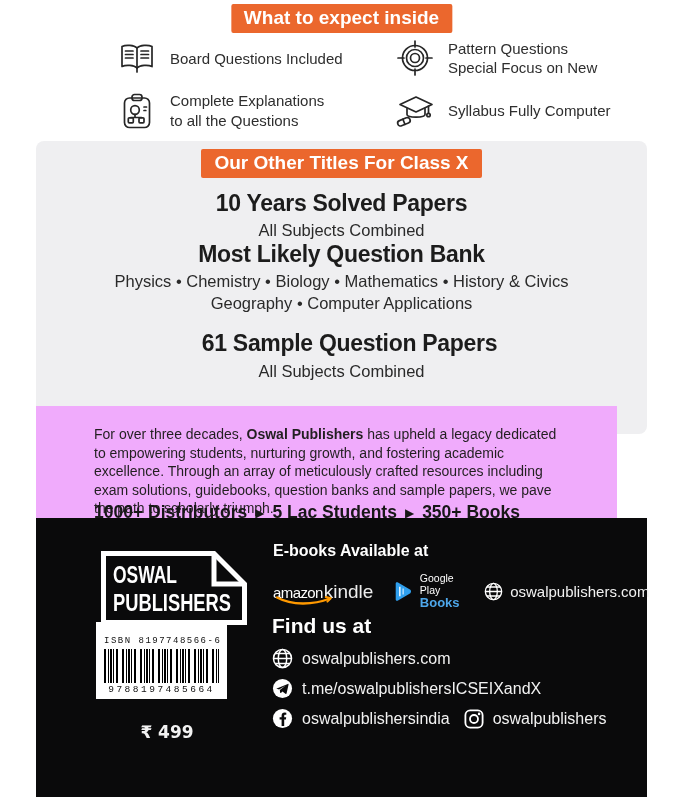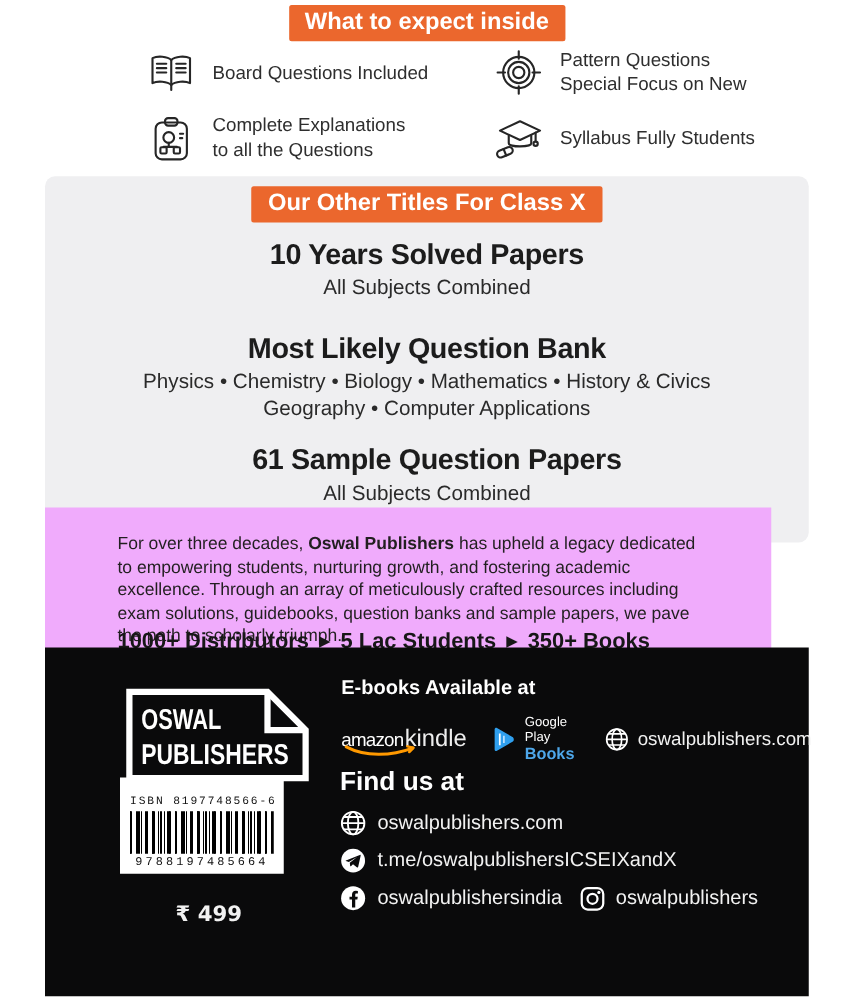--- a/index.html
+++ b/index.html
@@ -146,32 +146,32 @@
         <path d="M12 14.5 V20.5 C12 24 30 24 30 20.5 V14.5"></path>
         <path d="M33.5 12 V19"></path>
           <circle cx="33.5" cy="21" r="1.7"></circle>
         <g transform="rotate(-22 9 28)">
           <rect x="2.5" y="25" width="13" height="5.6" rx="2.8"></rect>
           <path d="M9 25 V30.6"></path>
         </g>
       </svg>
     </span>
     <span class="flabel">
-      <div>Syllabus Fully Students</div>
+      <div>Syllabus Fully Computer</div>
     </span>
   </div>
 </div>
 
 <div class="gray-box">
   <div class="orange-badge">Our Other Titles For Class X</div>
 
   <div class="gb-title">10 Years Solved Papers</div>
   <div class="gb-sub">All Subjects Combined</div>
 
-  <div class="gb-title" style="margin-top:24px;">Most Likely Question Bank</div>
+  <div class="gb-title" style="margin-top:0;">Most Likely Question Bank</div>
   <div class="gb-sub">Physics • Chemistry • Biology • Mathematics • History &amp; Civics</div>
   <div class="gb-sub" style="margin-top:2px;">Geography • Computer Applications</div>
 
   <div class="gb-title" style="margin-top:17px;padding-left:16px;">61 Sample Question Papers</div>
   <div class="gb-sub">All Subjects Combined</div>
 </div>
 
 <div class="yellow-box">
   <div class="about-par"><span>For over three decades, </span><span class="brand">Oswal Publishers</span><span> has upheld a legacy dedicated to empowering students, nurturing growth, and fostering academic excellence. Through an array of meticulously crafted resources including exam solutions, guidebooks, question banks and sample papers, we pave the path to scholarly triumph.</span></div>
   <div class="stats">

